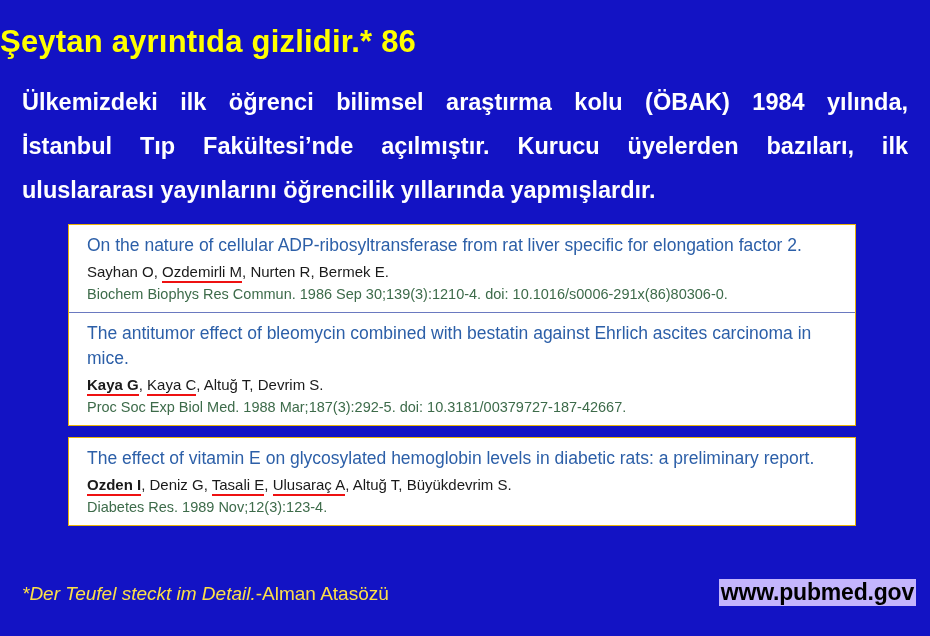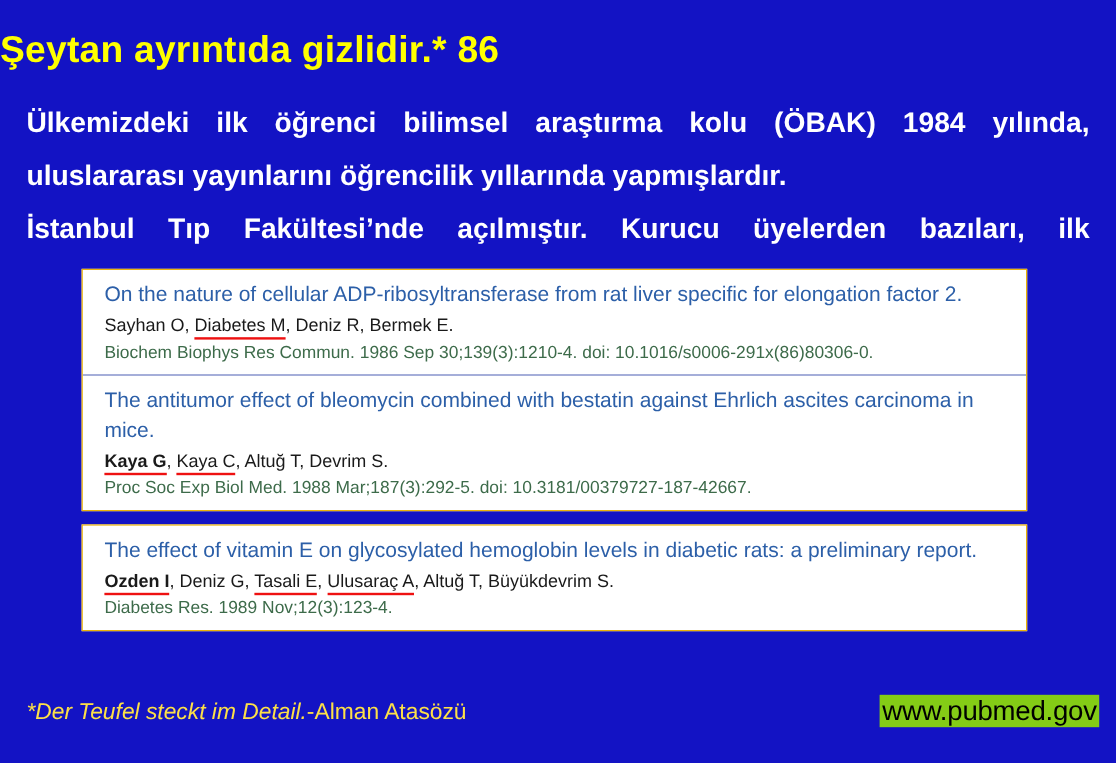--- a/index.html
+++ b/index.html
@@ -107,23 +107,23 @@
     font-weight: bold;
   }
 
   
   .pubmed-logo {
     position: absolute;
     right: 14px;
     bottom: 30px;
     color: #000000;
     font-size: 23px;
-    font-weight: normal;
+    font-weight: bold;
     letter-spacing: -0.2px;
-    background: #84cc16;
+    background: #c4b5fd;
     padding: 0 2px;
     white-space: nowrap;
   }
 
   
   .footnote {
     position: absolute;
     left: 22px;
     top: 583px;
     color: #fde047;
@@ -136,29 +136,29 @@
 </style>
 </head>
 <body>
 
 <div class="slide">
 
   <div class="slide-title">Şeytan ayrıntıda gizlidir.* 86</div>
 
   <div class="intro">
     <span class="ln">Ülkemizdeki ilk öğrenci bilimsel araştırma kolu (ÖBAK) 1984 yılında,</span>
+    <span class="ln">İstanbul Tıp Fakültesi’nde açılmıştır. Kurucu üyelerden bazıları, ilk</span>
     <span class="ln last">uluslararası yayınlarını  öğrencilik yıllarında yapmışlardır.</span>
-    <span class="ln">İstanbul Tıp Fakültesi’nde açılmıştır. Kurucu üyelerden bazıları, ilk</span>
   </div>
 
   <div class="results" id="results">
       <div class="panel">
         <div class="citation">
           <div class="cit-title">On the nature of cellular ADP-ribosyltransferase from rat liver specific for elongation factor 2.</div>
-          <div class="cit-authors"><span>Sayhan O</span><span>, </span><span class="au-red">Diabetes M</span><span>, </span><span>Deniz R</span><span>, </span><span>Bermek E.</span></div>
+          <div class="cit-authors"><span>Sayhan O</span><span>, </span><span class="au-red">Ozdemirli M</span><span>, </span><span>Nurten R</span><span>, </span><span>Bermek E.</span></div>
           <div class="cit-journal">Biochem Biophys Res Commun. 1986 Sep 30;139(3):1210-4. doi: 10.1016/s0006-291x(86)80306-0.</div>
         </div>
         <div class="citation">
           <div class="cit-title">The antitumor effect of bleomycin combined with bestatin against Ehrlich ascites carcinoma in mice.</div>
           <div class="cit-authors"><span class="au-red au-bold">Kaya G</span><span>, </span><span class="au-red">Kaya C</span><span>, </span><span>Altuğ T</span><span>, </span><span>Devrim S.</span></div>
           <div class="cit-journal">Proc Soc Exp Biol Med. 1988 Mar;187(3):292-5. doi: 10.3181/00379727-187-42667.</div>
         </div>
       </div>
       <div class="panel">
         <div class="citation">

